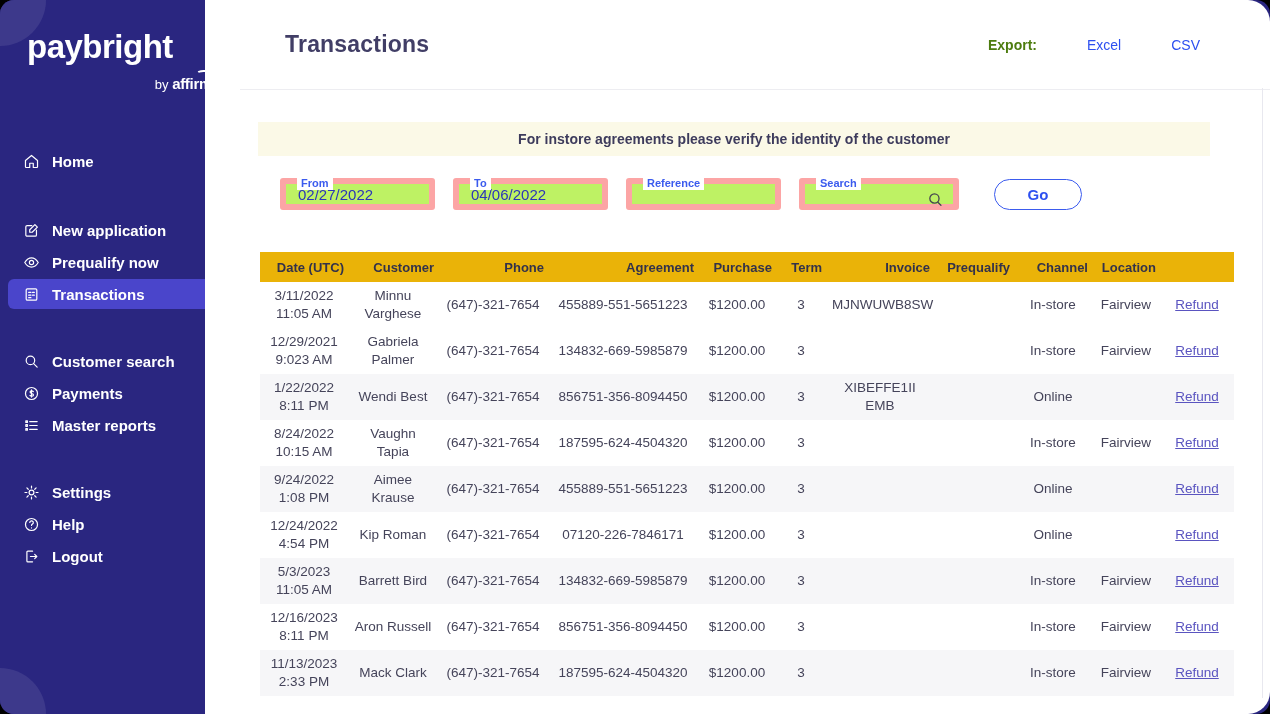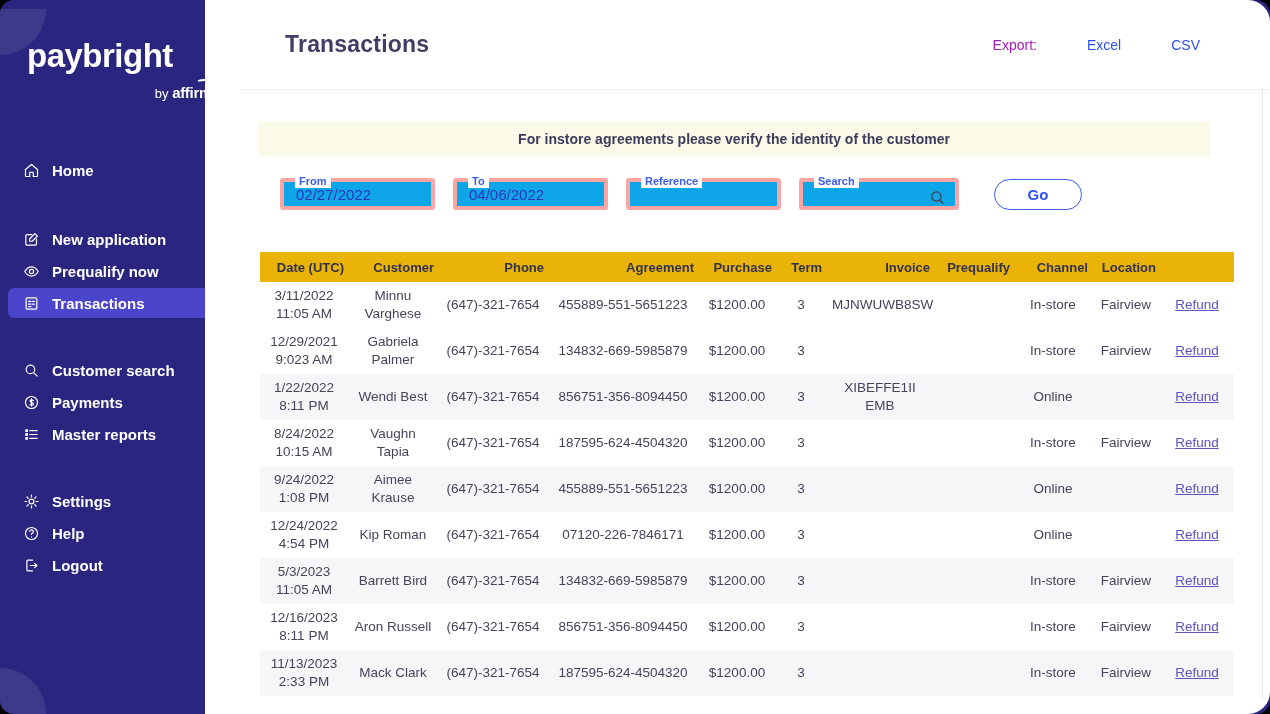--- a/index.html
+++ b/index.html
@@ -2,21 +2,21 @@
 <html><head>
 <meta charset="utf-8">
 <style>
   * { margin:0; padding:0; box-sizing:border-box; }
   html,body { background:#000; }
   body { font-family:"Liberation Sans","DejaVu Sans",sans-serif; width:1270px; height:714px; overflow:hidden; }
 
   .window { position:relative; width:1270px; height:714px; border-radius:14px; overflow:hidden; background:#2a2680; }
 
   
-  .sidebar { position:absolute; left:0; top:9px; bottom:0; width:244px; background:#2a2680; color:#fff; }
+  .sidebar { position:absolute; left:0; top:0; bottom:0; width:244px; background:#2a2680; color:#fff; }
   .sidebar::before { content:""; position:absolute; top:0; left:0; width:46px; height:46px; background:rgba(255,255,255,.09); border-radius:0 0 100% 0; }
   .sidebar::after  { content:""; position:absolute; bottom:0; left:0; width:46px; height:46px; background:rgba(255,255,255,.09); border-radius:0 100% 0 0; }
   .logo-block { padding:30px 30px 0 27px; }
   .logo { font-size:33px; font-weight:800; letter-spacing:-0.5px; color:#fff; line-height:1; }
   .logo-sub { text-align:right; margin-top:12px; padding-right:2px; font-size:13px; color:#fff; }
   .logo-brand { position:relative; font-size:15px; font-weight:800; letter-spacing:-0.3px; }
   .logo-brand i { position:absolute; top:-5px; right:-3px; width:20px; height:12px; border:2px solid transparent; border-top:2px solid #fff; border-radius:50%; transform:rotate(6deg); }
   .nav-group-1 { margin-top:54px; }
   .nav-group-2 { margin-top:39px; }
   .nav-group-3 { margin-top:37px; }
@@ -26,27 +26,27 @@
   .nav-icon { width:18px; height:18px; display:flex; align-items:center; justify-content:center; }
   .nav-icon svg { width:17px; height:17px; stroke:#fff; fill:none; stroke-width:1.7; stroke-linecap:round; stroke-linejoin:round; }
 
   
   .content { position:absolute; left:205px; top:0; right:0; bottom:0; background:#fff; border-radius:0 22px 22px 0; overflow:hidden; }
   .scroll-line { position:absolute; right:7px; top:88px; bottom:16px; width:1px; background:#e8e8ef; }
 
   .page-header { display:flex; align-items:center; height:90px; margin-left:35px; padding-right:70px; border-bottom:1px solid #ededf1; }
   .page-title { margin-left:45px; font-size:23px; font-weight:700; color:#413e66; letter-spacing:.2px; }
   .export { margin-left:auto; display:flex; align-items:center; gap:50px; font-size:14px; }
-  .export-label { color:#a21caf; }
+  .export-label { color:#4d7c0f;font-weight:bold; }
   .export a { color:#2d50f0; text-decoration:none; font-weight:500; cursor:pointer; }
 
   .banner { width:952px; margin:32px 0 0 53px; height:34px; line-height:34px; background:#fbf9e7; text-align:center; font-size:14px; font-weight:700; color:#3d3b5c; }
 
   .filters { display:flex; gap:18px; margin:22px 0 0 75px; align-items:center; }
-  .field { position:relative; width:155px; height:32px; border:4px solid #fca5a5; border-radius:3px; background:#0ea5e9; }
+  .field { position:relative; width:155px; height:32px; border:6px solid #fca5a5; border-radius:3px; background:#bef264; }
   .field.search-field { width:160px; }
   .field label { position:absolute; top:-7px; left:11px; background:#fff; padding:0 4px; font-size:11px; font-weight:700; color:#3b5bee; line-height:1.2; }
   .field input { border:0; outline:none; width:100%; height:100%; padding:0 12px; font-size:15px; font-weight:500; color:#2b35b8; background:transparent; font-family:inherit; }
   .search-field input { padding-right:32px; }
   .search-icon { position:absolute; right:9px; top:7px; width:17px; height:17px; }
   .search-icon svg { width:17px; height:17px; stroke:#44434f; fill:none; stroke-width:1.8; stroke-linecap:round; }
   .go-button { margin-left:17px; width:88px; height:31px; border-radius:16px; border:1.5px solid #3b5bee; background:#fff; color:#2d50f0; font-size:15px; font-weight:700; font-family:inherit; cursor:pointer; }
 
   .tx-table { margin:42px 0 0 55px; width:954px; border-collapse:collapse; table-layout:fixed; }
   .tx-table th { background:#eab308; height:30px; font-size:13px; font-weight:700; color:#33324a; text-align:right; padding:0 4px; }

